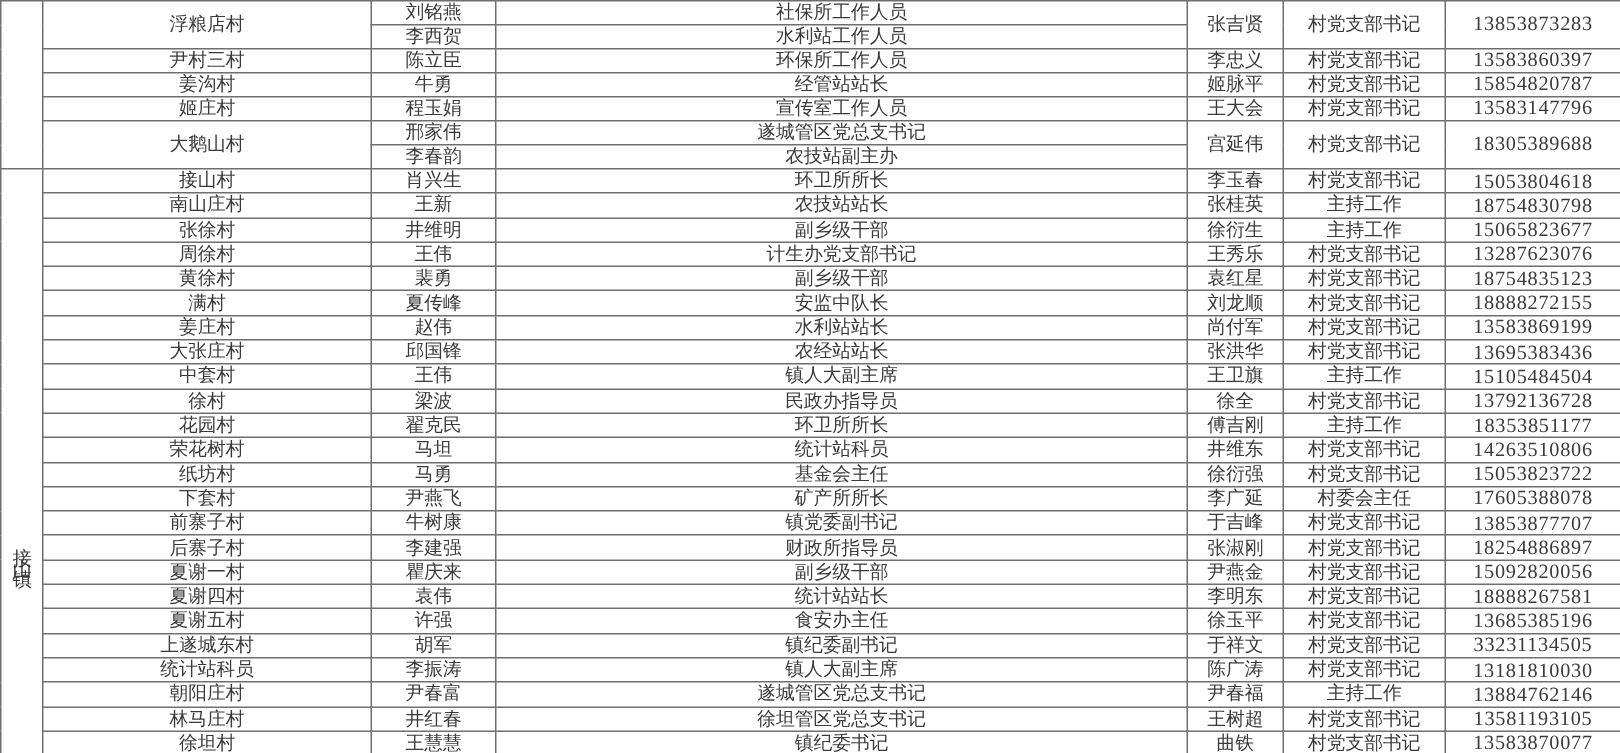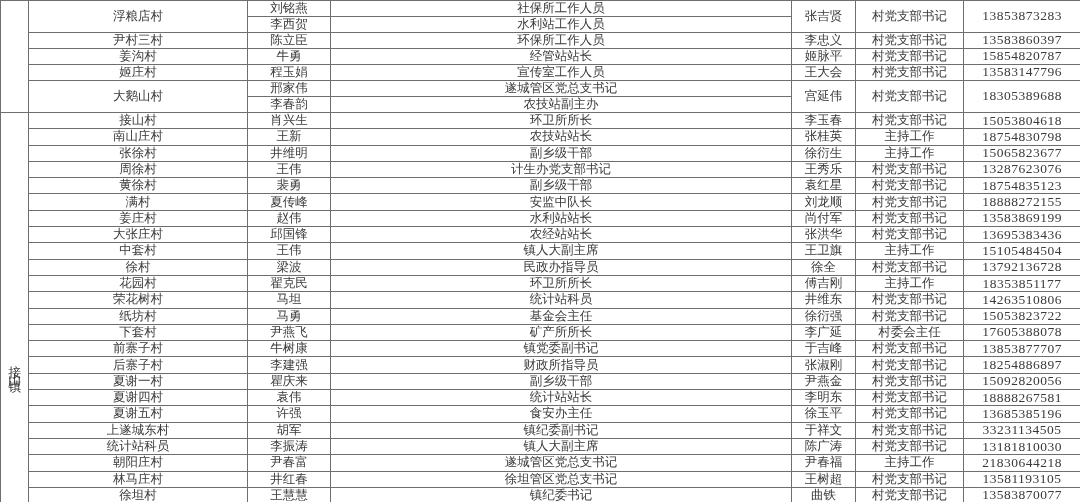--- a/index.html
+++ b/index.html
@@ -256,21 +256,21 @@
           <td>陈广涛</td>
           <td>村党支部书记</td>
           <td class="phone">13181810030</td>
         </tr>
         <tr class="block-1">
           <td>朝阳庄村</td>
           <td>尹春富</td>
           <td>遂城管区党总支书记</td>
           <td>尹春福</td>
           <td>主持工作</td>
-          <td class="phone">21830644218</td>
+          <td class="phone">13884762146</td>
         </tr>
         <tr class="block-1">
           <td>林马庄村</td>
           <td>井红春</td>
           <td>徐坦管区党总支书记</td>
           <td>王树超</td>
           <td>村党支部书记</td>
           <td class="phone">13581193105</td>
         </tr>
         <tr class="block-1">

